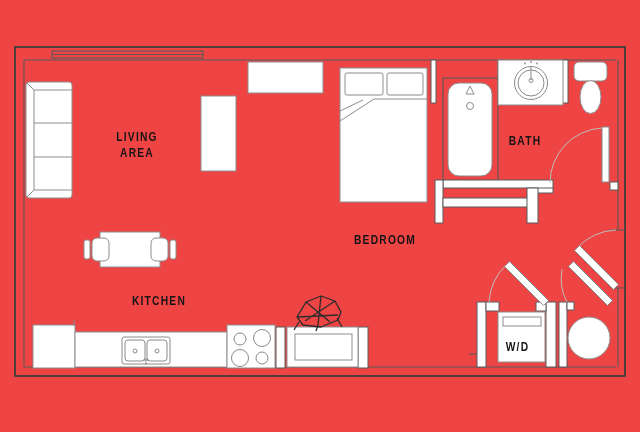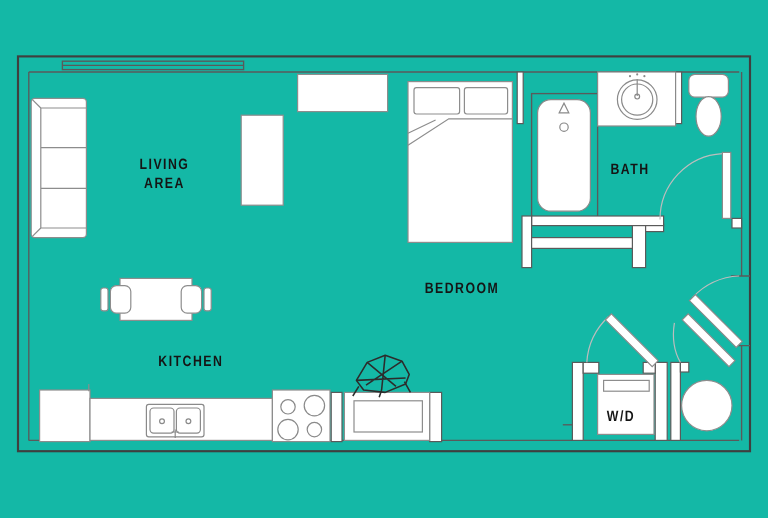--- a/index.html
+++ b/index.html
@@ -1,16 +1,16 @@
 <!DOCTYPE html>
 <html><head>
 <meta charset="utf-8">
 <style>
   html,body{margin:0;padding:0;background:#ffffff;}
-  #stage{position:relative;width:640px;height:432px;background:#14b8a6;overflow:hidden;
+  #stage{position:relative;width:640px;height:432px;background:#ef4444;overflow:hidden;
          font-family:"Liberation Sans", sans-serif;}
   svg{position:absolute;inset:0;}
   
   .wall-outer{stroke:#3f3f3f;stroke-width:1.8;fill:none;}
   .wall{stroke:#5a5a5a;stroke-width:1.1;fill:none;}
   .wallbox{stroke:#5a5a5a;stroke-width:1;fill:#ffffff;}
   .furn{stroke:#8d8d8d;stroke-width:1;fill:#ffffff;}
   .furnline{stroke:#8d8d8d;stroke-width:1;fill:none;}
   .fix{stroke:#8a8a8a;stroke-width:1;fill:#ffffff;}
   .fixline{stroke:#8a8a8a;stroke-width:1;fill:none;}

